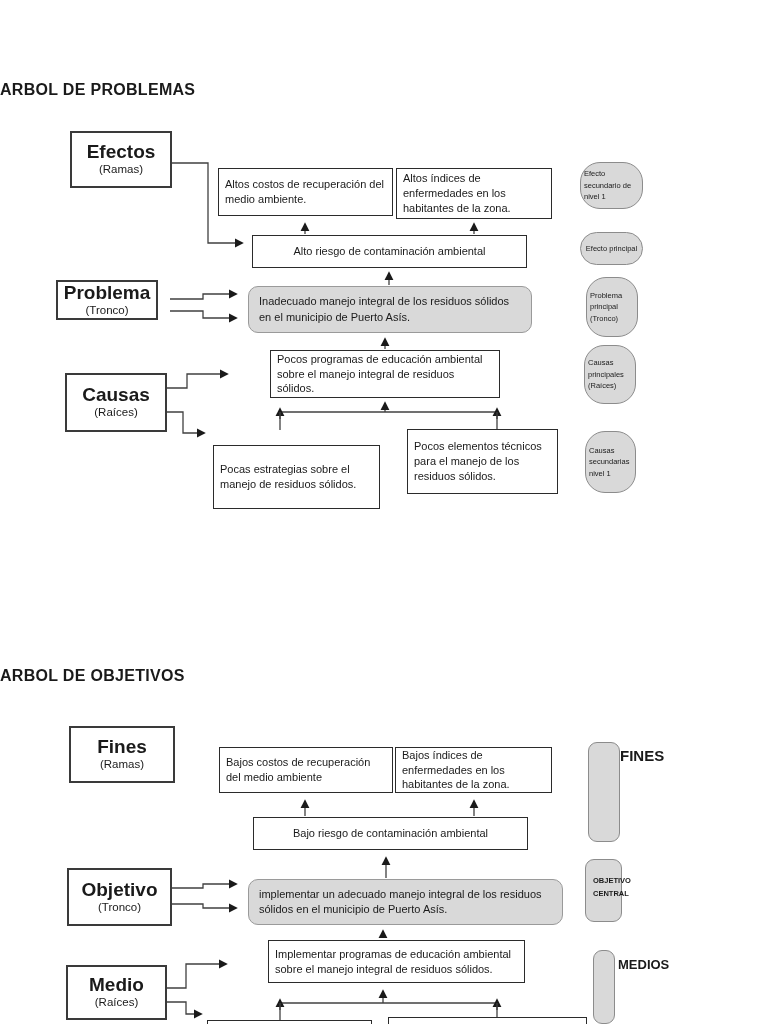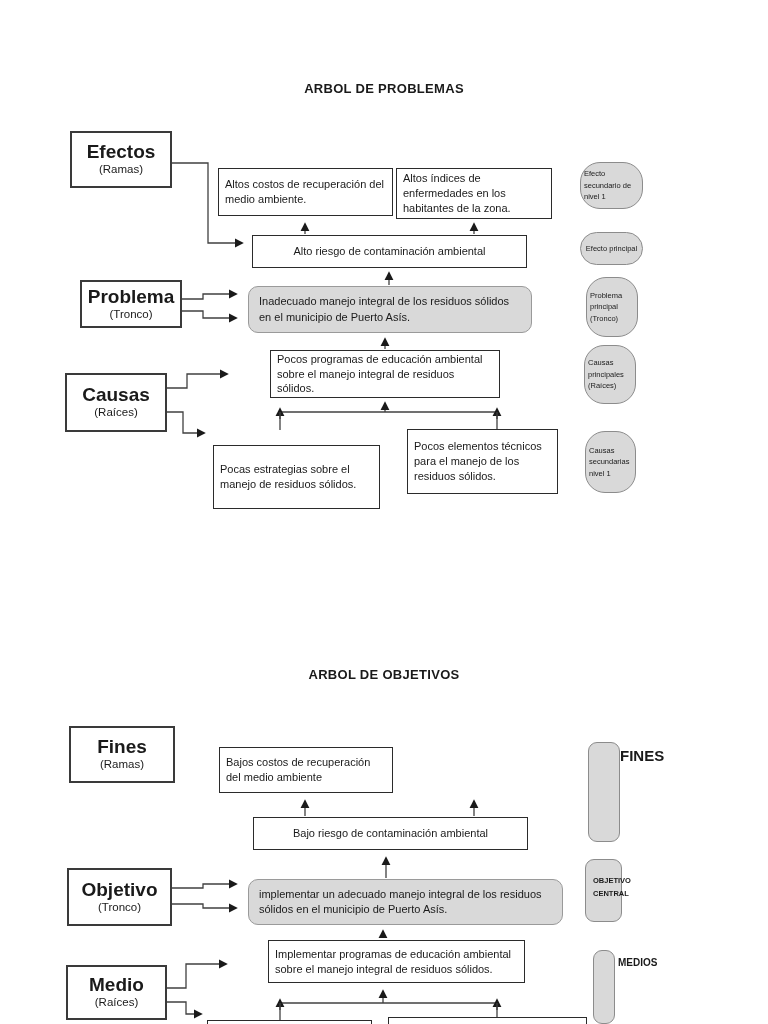--- a/index.html
+++ b/index.html
@@ -15,22 +15,21 @@
     background: #ffffff;
     overflow: hidden;
   }
   #connectors {
     position: absolute; left: 0; top: 0;
     width: 768px; height: 1024px;
     z-index: 0;
   }
   .section-title {
     position: absolute; left: 0; width: 768px;
-    text-align: center;
-    font-size: 13px; font-weight: bold;
+    font-size: 16px; font-weight: bold;
     letter-spacing: 0.3px;
     z-index: 2;
   }
   .box, .hdr, .gray, .lgd, .tallrect {
     position: absolute; z-index: 1;
     display: flex; flex-direction: column;
     align-items: center; justify-content: center;
     text-align: left;
     background: #ffffff;
   }
@@ -118,21 +117,21 @@
     <div class="hdr-title">Efectos</div>
     <div class="hdr-sub">(Ramas)</div>
   </div>
 
   <div class="box" style="left:218px; top:168px; width:175px; height:48px">Altos costos de recuperación del medio ambiente.</div>
 
   <div class="box" style="left:396px; top:168px; width:156px; height:51px">Altos índices de enfermedades en los habitantes de la zona.</div>
 
   <div class="box" style="left:252px; top:235px; width:275px; height:33px">Alto riesgo de contaminación ambiental</div>
 
-  <div class="hdr" style="left:80px; top:280px; width:102px; height:48px">
+  <div class="hdr" style="left:56px; top:280px; width:102px; height:40px">
     <div class="hdr-title">Problema</div>
     <div class="hdr-sub">(Tronco)</div>
   </div>
 
   <div class="gray" style="left:248px; top:286px; width:284px; height:47px">Inadecuado manejo integral de los residuos sólidos en el municipio de Puerto Asís.</div>
 
   <div class="box" style="left:270px; top:350px; width:230px; height:48px">Pocos programas de educación ambiental sobre el manejo integral de residuos sólidos.</div>
 
   <div class="hdr" style="left:65px; top:373px; width:102px; height:59px">
     <div class="hdr-title">Causas</div>
@@ -151,20 +150,21 @@
 
   <div class="section-title" style="top:667px">ARBOL DE OBJETIVOS</div>
 
   <div class="hdr" style="left:69px; top:726px; width:106px; height:57px">
     <div class="hdr-title">Fines</div>
     <div class="hdr-sub">(Ramas)</div>
   </div>
 
   <div class="box" style="left:219px; top:747px; width:174px; height:46px">Bajos costos de recuperación del medio ambiente</div>
 
+  <div class="box" style="left:395px; top:747px; width:157px; height:46px">Bajos índices de enfermedades en los habitantes de la zona.</div>
 
   <div class="box" style="left:253px; top:817px; width:275px; height:33px">Bajo riesgo de contaminación ambiental</div>
 
   <div class="hdr" style="left:67px; top:868px; width:105px; height:58px">
     <div class="hdr-title">Objetivo</div>
     <div class="hdr-sub">(Tronco)</div>
   </div>
 
   <div class="gray" style="left:248px; top:879px; width:315px; height:46px">implementar un adecuado manejo integral de los residuos sólidos en el municipio de Puerto Asís.</div>
 
@@ -178,15 +178,15 @@
   <div class="box" style="left:207px; top:1020px; width:165px; height:30px"></div>
   <div class="box" style="left:388px; top:1017px; width:199px; height:30px"></div>
 
   <div class="tallrect" style="left:588px; top:742px; width:32px; height:100px"></div>
   <div class="floatlabel" style="left:620px; top:747px; font-size:15px">FINES</div>
 
   <div class="tallrect" style="left:585px; top:859px; width:37px; height:63px"></div>
   <div class="lgd" style="left:590px; top:868px; width:50px; height:40px; background:transparent; border:none; font-weight:bold; line-height:1.7; z-index:2">OBJETIVO CENTRAL</div>
 
   <div class="tallrect" style="left:593px; top:950px; width:22px; height:74px"></div>
-  <div class="floatlabel" style="left:618px; top:957px; font-size:10px">MEDIOS</div>
+  <div class="floatlabel" style="left:618px; top:957px; font-size:13px">MEDIOS</div>
 
 </div>
 
 </body></html>

